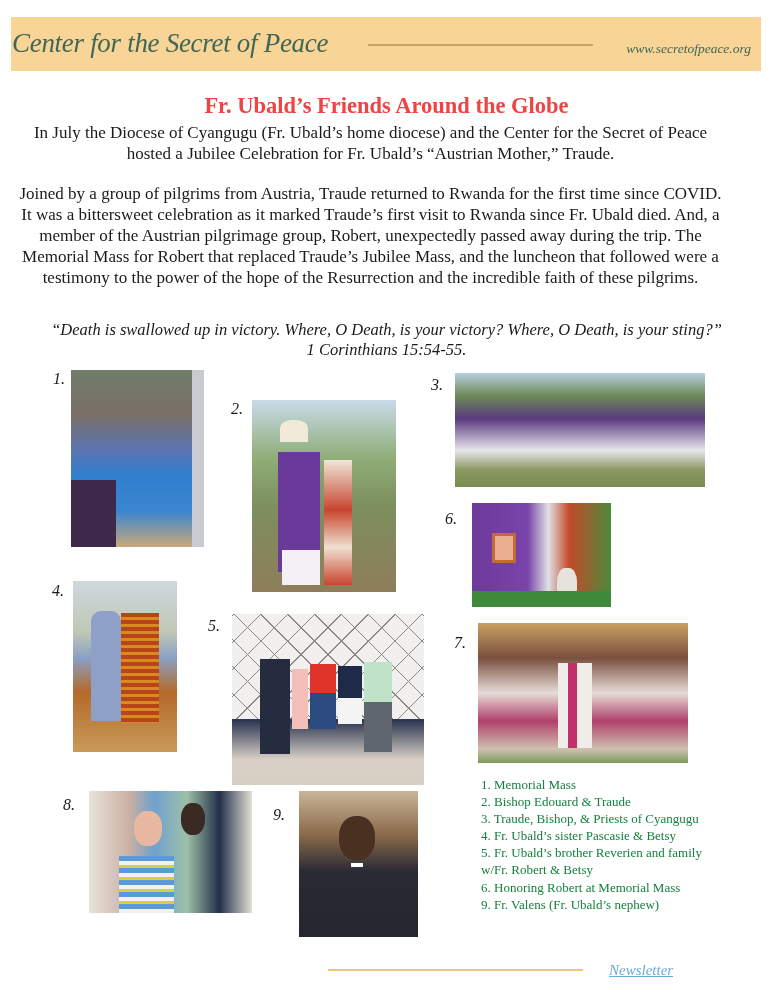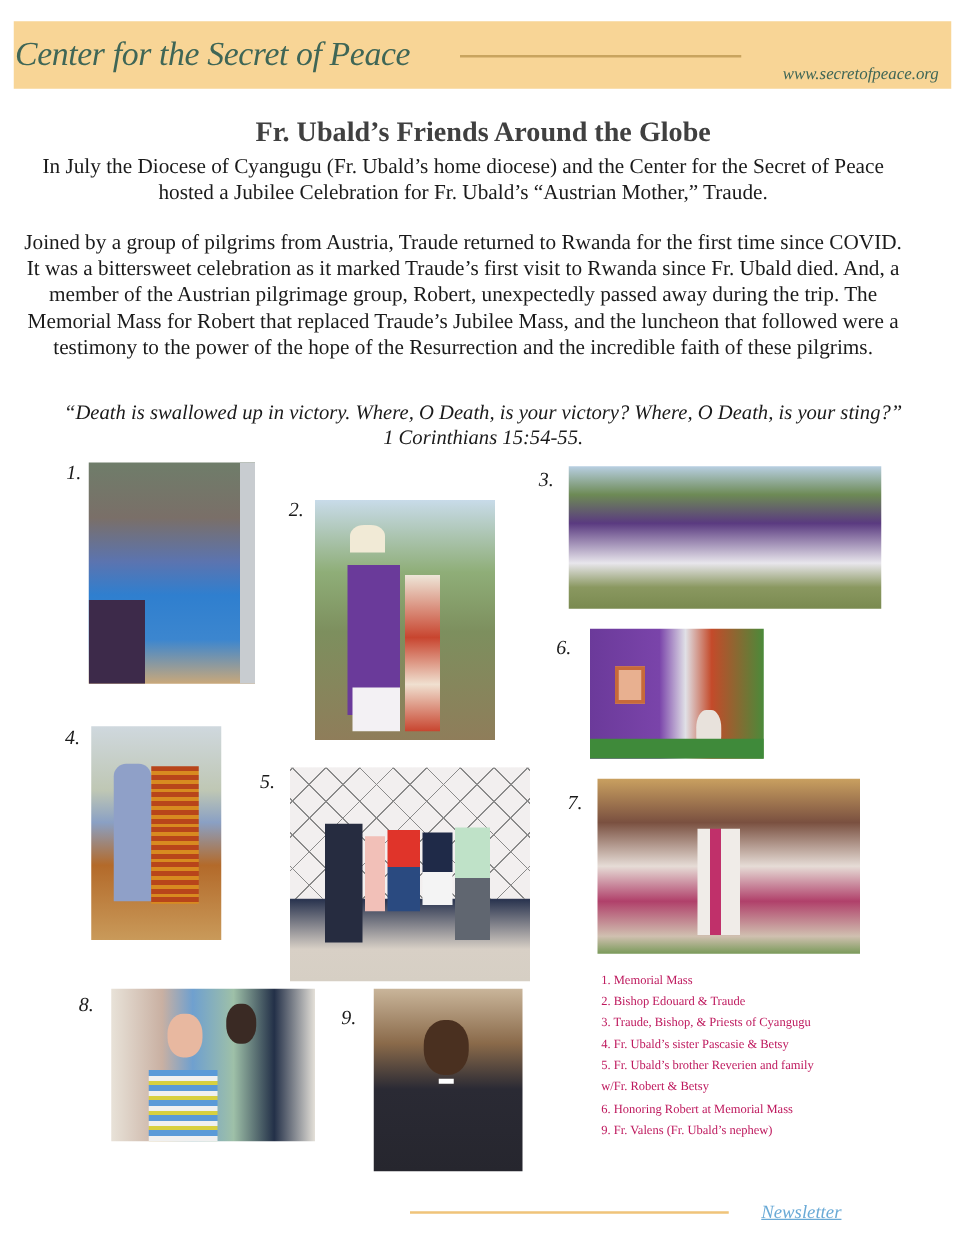--- a/index.html
+++ b/index.html
@@ -14,27 +14,27 @@
     position: absolute; left: 1px; top: 11px;
     font-family: Liberation Serif, serif;
     font-style: italic; font-size: 27px; color: #3f6656; white-space: nowrap;
     letter-spacing: -0.3px;
   }
   .header-rule {
     position: absolute; left: 357px; top: 27px; width: 225px; height: 2px;
     background: #c9a45e;
   }
   .header-url {
-    position: absolute; right: 10px; top: 34px;
+    position: absolute; right: 10px; top: 24px;
     font-style: italic; font-size: 13.5px; color: #3f6656; white-space: nowrap;
   }
 
   .article-title {
     position: absolute; left: 0; top: 93px; width: 773px; text-align: center;
-    font-size: 22.5px; font-weight: bold; color: #404040;
+    font-size: 22.5px; font-weight: bold; color: #ef4444;
   }
   .intro, .body-para {
     position: absolute; left: 14px; width: 713px; text-align: center;
     font-size: 17px; line-height: 21px; color: #1a1a1a;
   }
   .intro { top: 122px; }
   .body-para { top: 183px; }
   .quote {
     position: absolute; left: 20px; top: 320px; width: 733px; text-align: center;
     font-style: italic; font-size: 16.5px; line-height: 20px; color: #1a1a1a;
@@ -71,21 +71,21 @@
         background: linear-gradient(180deg,#c9a060 0%,#7a5040 25%,#e6dcd6 50%,#b0406a 70%,#d0c0b0 90%,#7a9a5a 100%); }
   
   .p8 { left: 89px; top: 791px; width: 163px; height: 122px;
         background: linear-gradient(90deg,#e8e2d8 0%,#c9b0a2 25%,#6fa0cf 40%,#9ec0a8 60%,#233048 80%,#e4e0d8 100%); }
   
   .p9 { left: 299px; top: 791px; width: 119px; height: 146px;
         background: linear-gradient(180deg,#c9b59a 0%,#8a6a4a 30%,#2a2a34 55%,#26262e 100%); }
 
   .captions {
     position: absolute; left: 481px; top: 776px; width: 290px;
-    font-size: 10px; line-height: 17.1px; color: #be185d;
+    font-size: 13px; line-height: 17.1px; color: #15803d;
   }
   .captions div { white-space: nowrap; }
 
   .footer-rule {
     position: absolute; left: 328px; top: 969px; width: 255px; height: 2px;
     background: #f0c47a;
   }
   .footer-label {
     position: absolute; left: 609px; top: 962px;
     font-style: italic; font-size: 15px; color: #6aaad6; text-decoration: underline;

